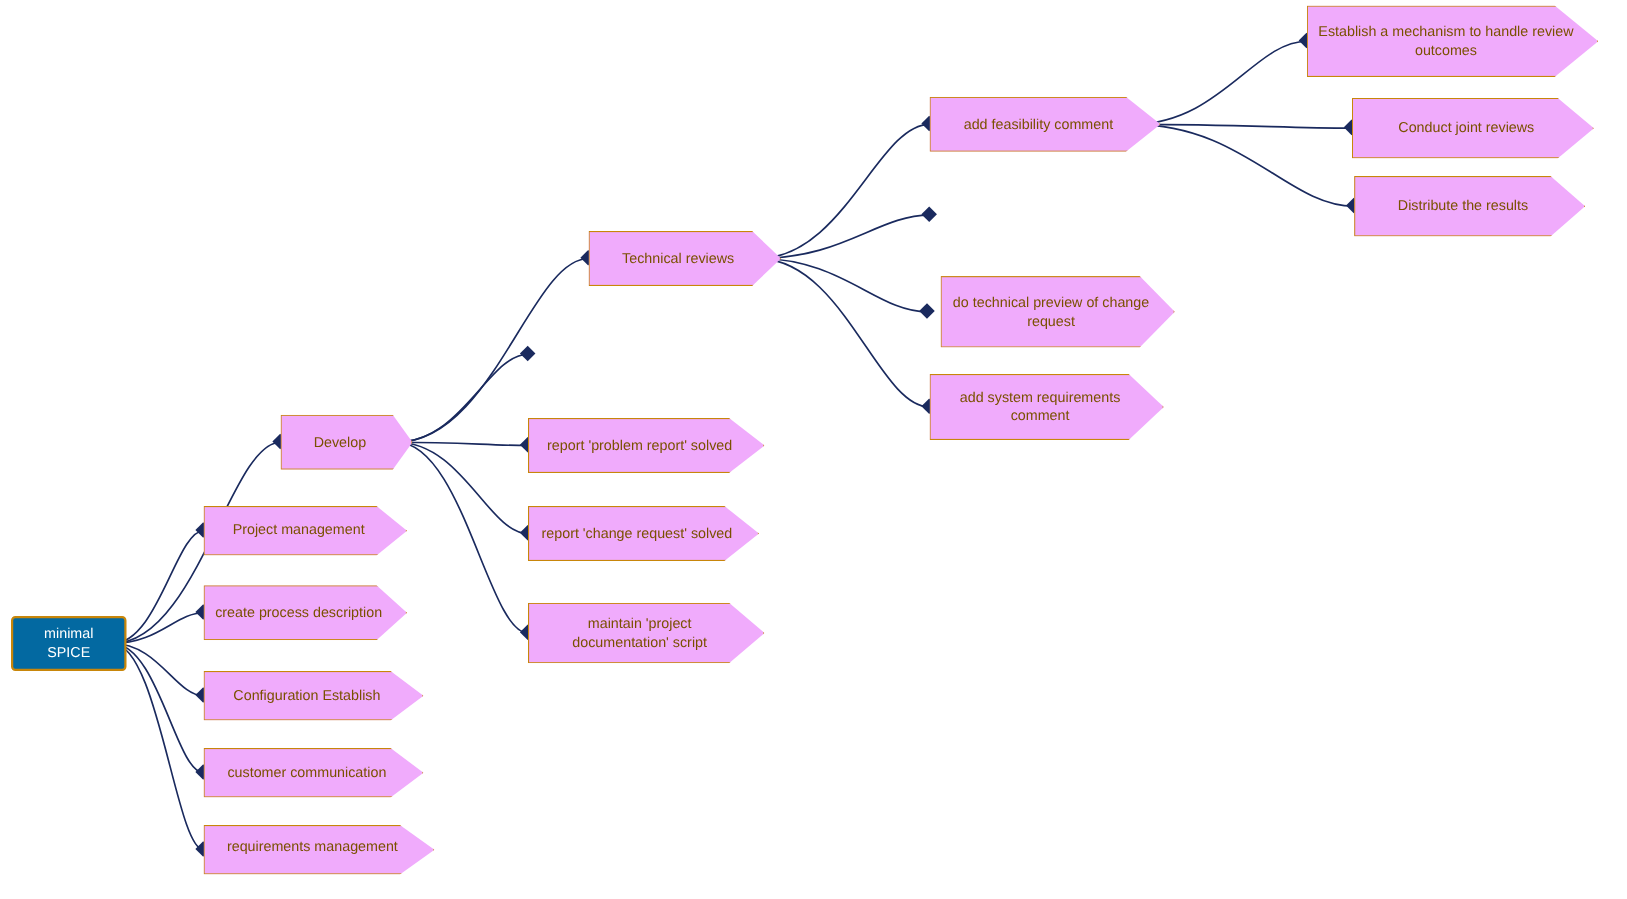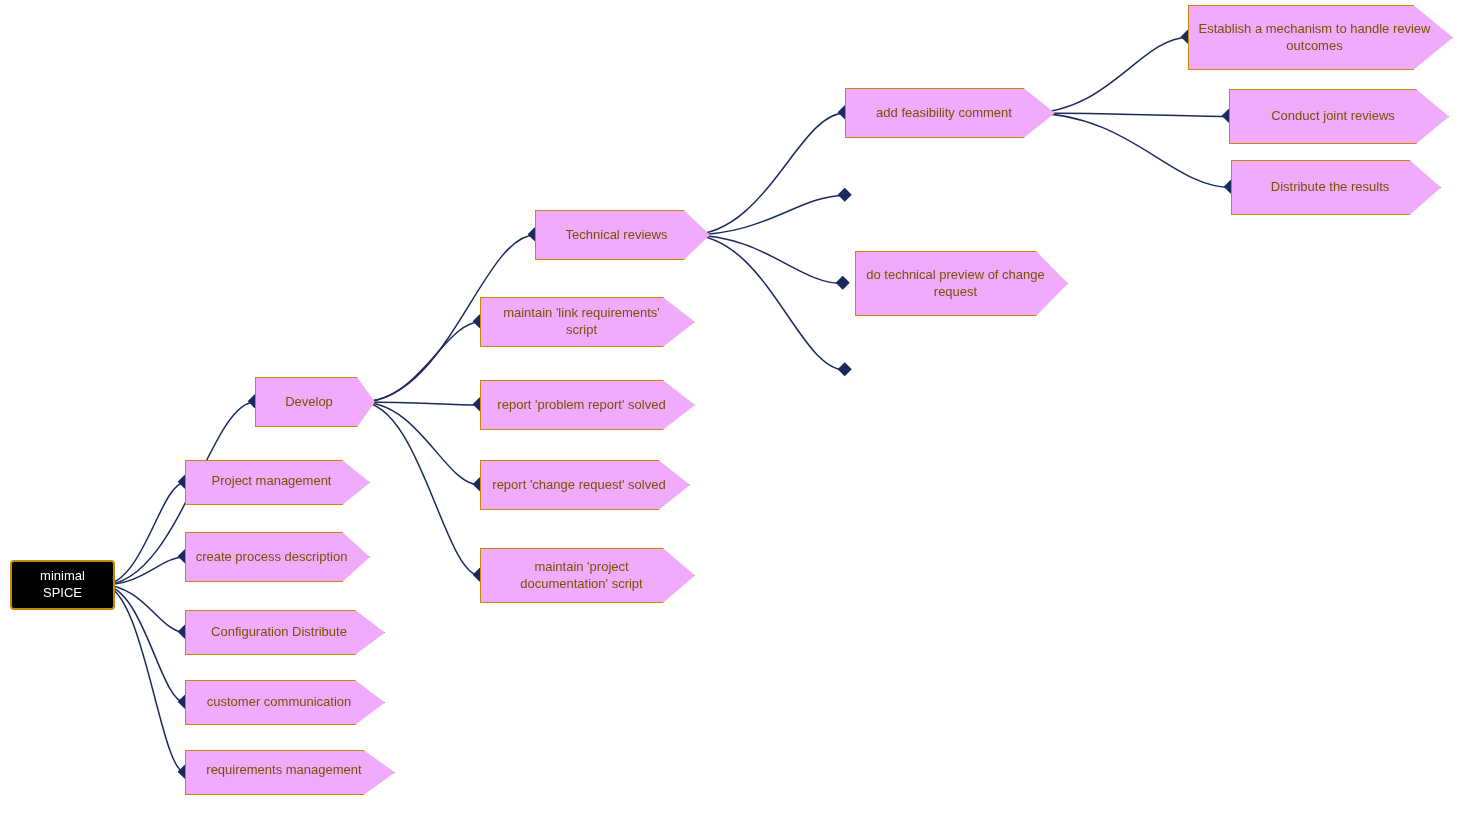--- a/index.html
+++ b/index.html
@@ -13,21 +13,21 @@
       text-align: center;
       font-size: 13px;
       color: #7a5000;
     }
     .node-pentagon {
       background: #f0abfc;
       border: 1.5px solid #c8860a;
       clip-path: polygon(0% 0%, 85% 0%, 100% 50%, 85% 100%, 0% 100%);
     }
     .node-rect {
-      background: #000000;
+      background: #0369a1;
       color: #fff;
       border: 2px solid #c8860a;
       border-radius: 4px;
     }
     #diagram {
       position: relative;
       width: 1479px;
       height: 817px;
     }
   </style>
@@ -73,27 +73,27 @@
       <path d="M 1029.8 113 C 1130.4 113, 1170.6399999999999 187.5, 1231 187.5" fill="none" stroke="#1a2a5e" stroke-width="1.5"></path>
       <rect x="1225" y="181.5" width="10" height="10" fill="#1a2a5e" transform="rotate(45, 1230, 187.5)"></rect>
       <rect x="97.4" y="580" width="10" height="10" fill="#1a2a5e" transform="rotate(45, 102.4, 585)"></rect>
       <rect x="355.6" y="397" width="10" height="10" fill="#1a2a5e" transform="rotate(45, 360.6, 402)"></rect>
       <rect x="684" y="230" width="10" height="10" fill="#1a2a5e" transform="rotate(45, 689, 235)"></rect>
       <rect x="1024.8" y="108" width="10" height="10" fill="#1a2a5e" transform="rotate(45, 1029.8, 113)"></rect>
     </svg>
 <div class="node node-rect" style="left: 10px; top: 560px; width: 105px; height: 50px; line-height: 1.3; padding: 4px 8px; clip-path: none;">minimal SPICE</div>
     <div class="node node-pentagon" style="left: 185px; top: 460px; width: 185px; height: 45px; line-height: 1.3; padding: 2px 20px 4px 8px;">Project management</div>
     <div class="node node-pentagon" style="left: 185px; top: 532px; width: 185px; height: 50px; line-height: 1.3; padding: 4px 20px 4px 8px;">create process description</div>
-    <div class="node node-pentagon" style="left: 185px; top: 610px; width: 200px; height: 45px; line-height: 1.3; padding: 4px 20px 4px 8px;">Configuration Distribute</div>
+    <div class="node node-pentagon" style="left: 185px; top: 610px; width: 200px; height: 45px; line-height: 1.3; padding: 4px 20px 4px 8px;">Configuration Establish</div>
     <div class="node node-pentagon" style="left: 185px; top: 680px; width: 200px; height: 45px; line-height: 1.3; padding: 4px 20px 4px 8px;">customer communication</div>
     <div class="node node-pentagon" style="left: 185px; top: 750px; width: 210px; height: 45px; line-height: 1.3; padding: 0 20px 4px 8px;">requirements management</div>
     <div class="node node-pentagon" style="left: 255px; top: 377px; width: 120px; height: 50px; line-height: 1.3; padding: 4px 20px 4px 8px;">Develop</div>
-    <div class="node node-pentagon" style="left: 480px; top: 297px; width: 215px; height: 50px; line-height: 1.3; padding: 4px 20px 4px 8px;">maintain 'link requirements' script</div>
     <div class="node node-pentagon" style="left: 480px; top: 380px; width: 215px; height: 50px; line-height: 1.3; padding: 4px 20px 4px 8px;">report 'problem report' solved</div>
     <div class="node node-pentagon" style="left: 480px; top: 460px; width: 210px; height: 50px; line-height: 1.3; padding: 4px 20px 4px 8px;">report 'change request' solved</div>
     <div class="node node-pentagon" style="left: 480px; top: 548px; width: 215px; height: 55px; line-height: 1.3; padding: 4px 20px 4px 8px;">maintain 'project documentation' script</div>
     <div class="node node-pentagon" style="left: 535px; top: 210px; width: 175px; height: 50px; line-height: 1.3; padding: 4px 20px 4px 8px;">Technical reviews</div>
     <div class="node node-pentagon" style="left: 845px; top: 88px; width: 210px; height: 50px; line-height: 1.3; padding: 4px 20px 4px 8px;">add feasibility comment</div>
     <div class="node node-pentagon" style="left: 843px; top: 251px; width: 213px; height: 65px; line-height: 1.3; padding: 4px 20px 4px 8px; margin-left: 12px;">do technical preview of change request</div>
+    <div class="node node-pentagon" style="left: 845px; top: 340px; width: 213px; height: 60px; line-height: 1.3; padding: 4px 20px 4px 8px;">add system requirements comment</div>
     <div class="node node-pentagon" style="left: 1188px; top: 5px; width: 265px; height: 65px; line-height: 1.3; padding: 4px 20px 4px 8px;">Establish a mechanism to handle review outcomes</div>
     <div class="node node-pentagon" style="left: 1229px; top: 89px; width: 220px; height: 55px; line-height: 1.3; padding: 4px 20px 4px 8px;">Conduct joint reviews</div>
     <div class="node node-pentagon" style="left: 1231px; top: 160px; width: 210px; height: 55px; line-height: 1.3; padding: 4px 20px 4px 8px;">Distribute the results</div>
   </div>
 
 </body></html>

